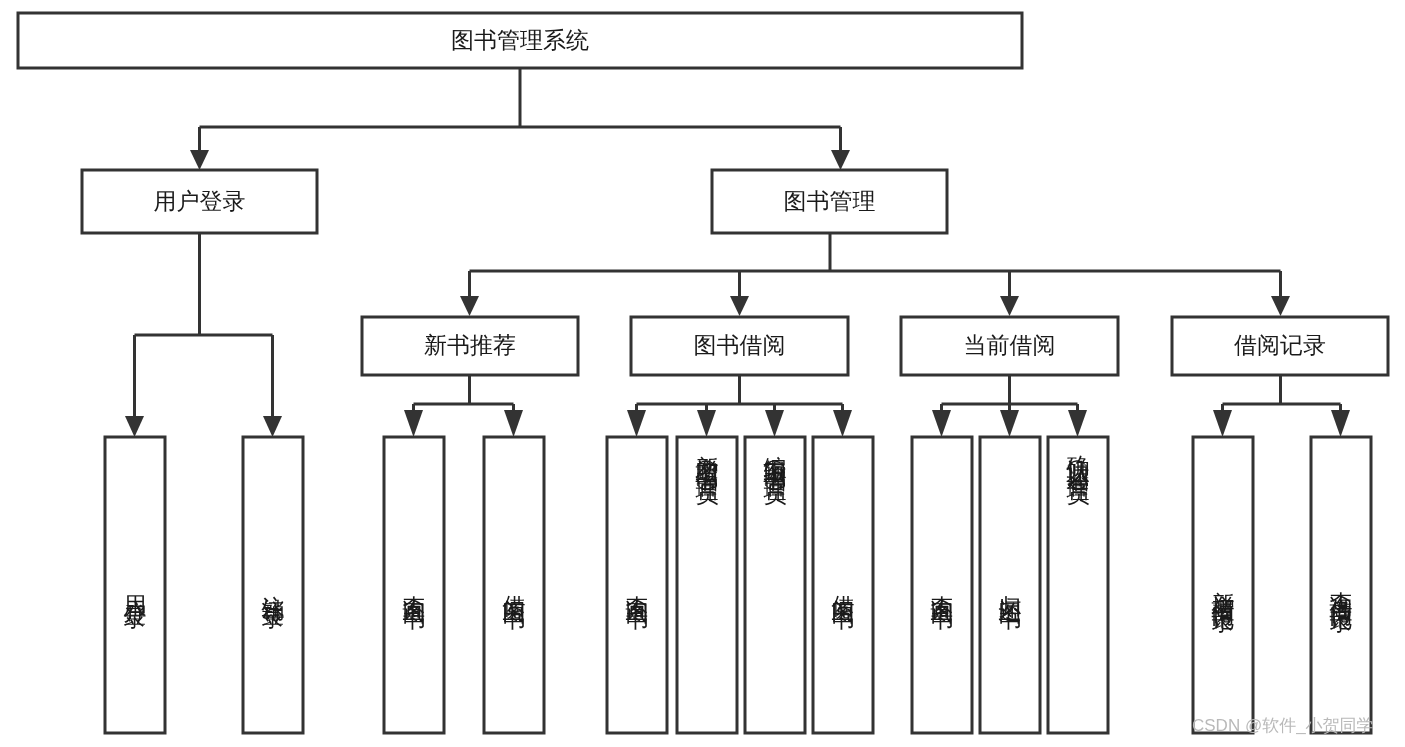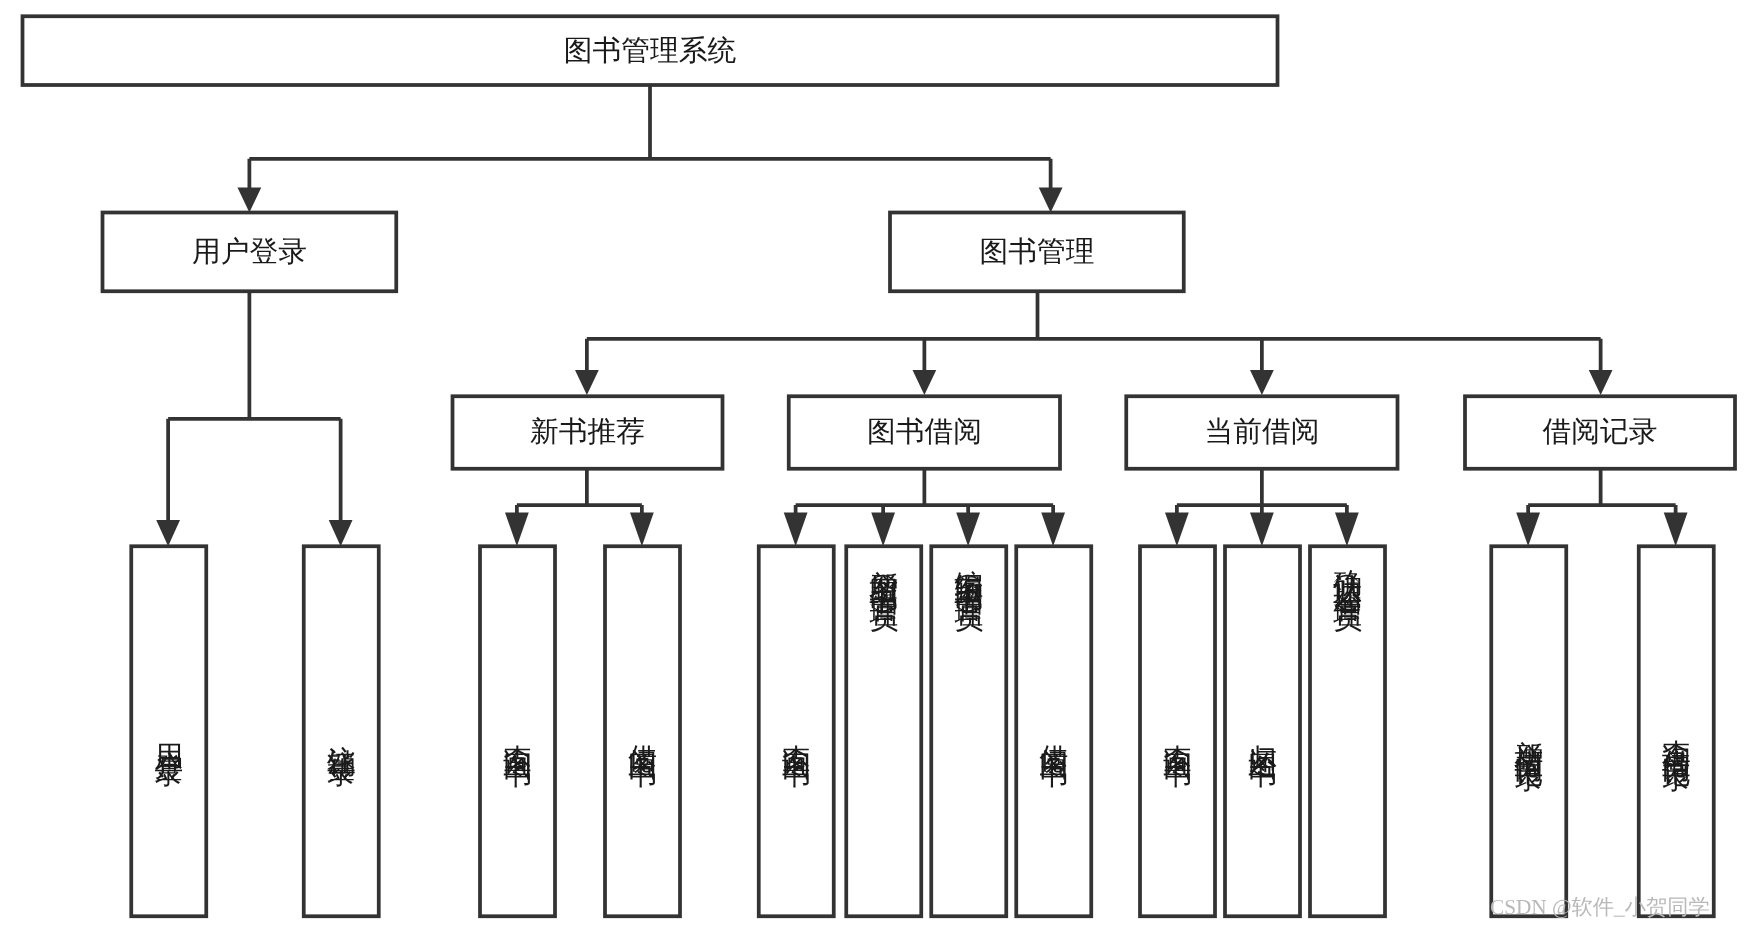--- a/index.html
+++ b/index.html
@@ -63,21 +63,21 @@
   }
   .vlabel-wrap {
     position: absolute;
     display: flex;
     align-items: center;
     justify-content: center;
     pointer-events: none;
   }
   .watermark {
     position: absolute;
-    font-family: Liberation Serif, serif;
+    font-family: Liberation Sans, sans-serif;
     font-size: 17px;
     color: #b9b9b9;
     white-space: nowrap;
     left: 1192px;
     top: 714px;
   }
 </style>
 </head>
 <body>
 

